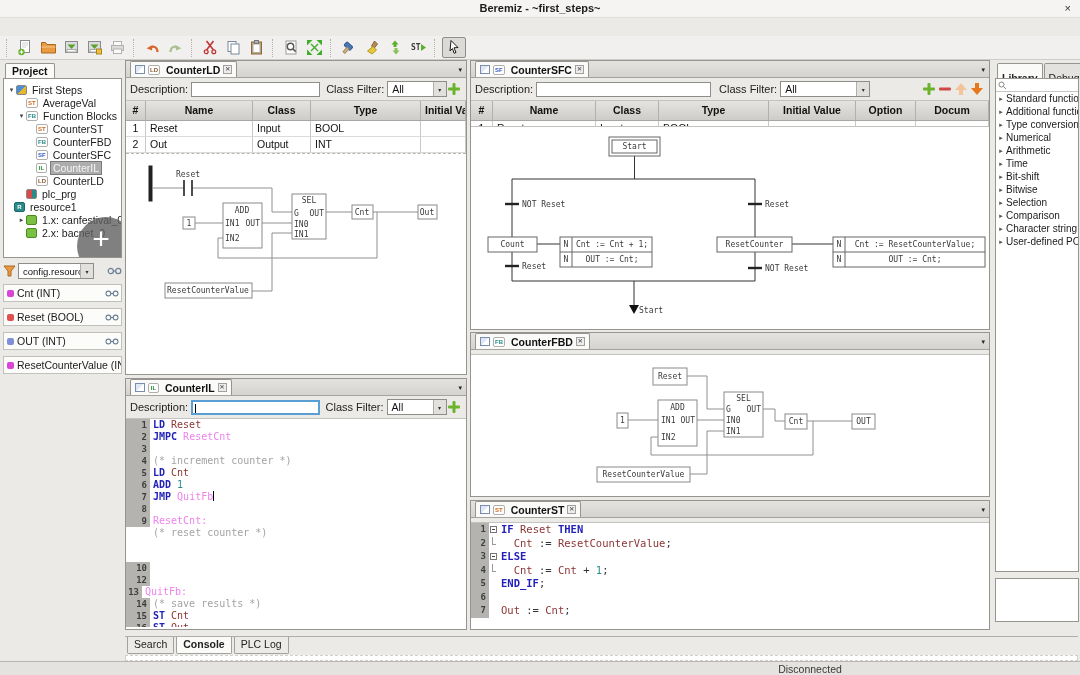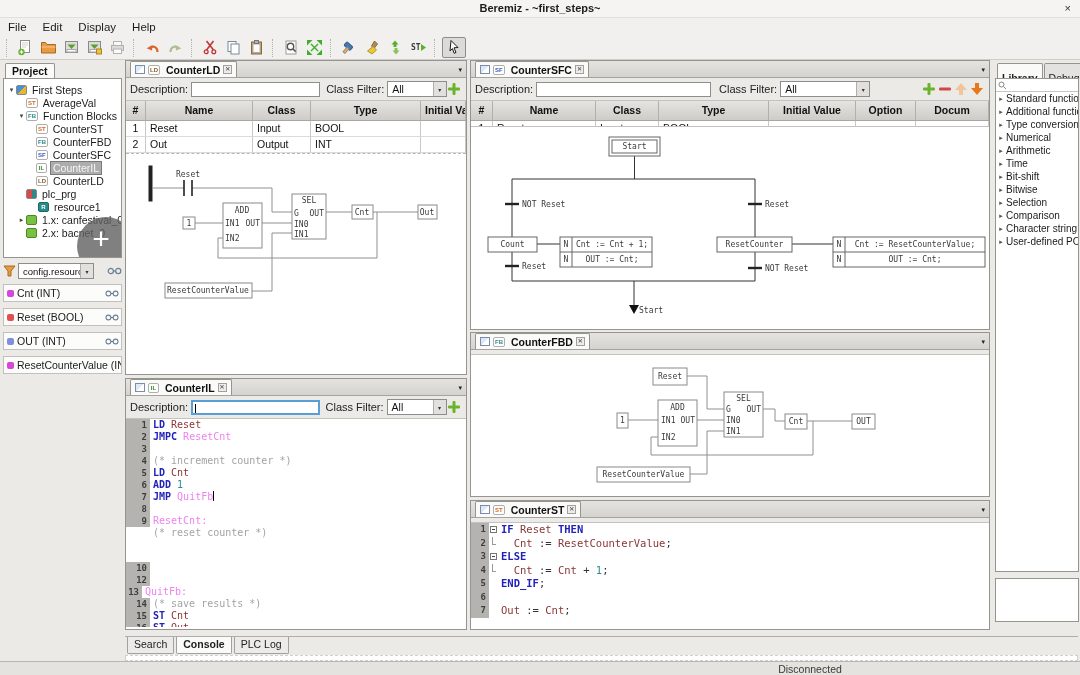--- a/index.html
+++ b/index.html
@@ -109,26 +109,20 @@
 </head>
 <body>
 
 <div id="app">
 
   <div class="titlebar">
     <span>Beremiz - ~first_steps~</span>
     <span class="close">×</span>
   </div>
 
-  <div class="menubar" id="menubar">
-      <span class="menu-item">File</span>
-      <span class="menu-item">Edit</span>
-      <span class="menu-item">Display</span>
-      <span class="menu-item">Help</span>
-    </div>
 
   <div class="toolbar">
     <div class="tsep"></div>
     <div class="tb">
         <svg width="17" height="17">
           <rect x="3.5" y="1.5" width="9" height="12" fill="#fff" stroke="#8a8a8a"></rect>
           <path d="M5 4h6M5 6h6M5 8h4" stroke="#cfcfcf"></path>
           <circle cx="4.5" cy="13" r="3.2" fill="#6ab42d"></circle>
           <path d="M4.5 11.2v3.6M2.7 13h3.6" stroke="#fff" stroke-width="1.2"></path>
         </svg>
@@ -290,21 +284,21 @@
       <div class="titem" style="padding-left: 23px;">
         <span class="tarrow"></span>
         <span class="ticon ti-ld">LD</span>
         <span class="tlabel">CounterLD</span>
       </div>
       <div class="titem" style="padding-left: 13px; text-align: right;">
         <span class="tarrow"></span>
         <span class="ticon ti-prg"></span>
         <span class="tlabel">plc_prg</span>
       </div>
-      <div class="titem" style="padding-left: 25px;">
+      <div class="titem" style="padding-left: 1px;">
         <span class="tarrow"></span>
         <span class="ticon ti-resource">R</span>
         <span class="tlabel">resource1</span>
       </div>
       <div class="titem" style="padding-left: 13px;">
         <span class="tarrow">▸</span>
         <span class="ticon ti-extension"></span>
         <span class="tlabel">1.x: canfestival_0</span>
       </div>
       <div class="titem" style="padding-left: 13px;">

